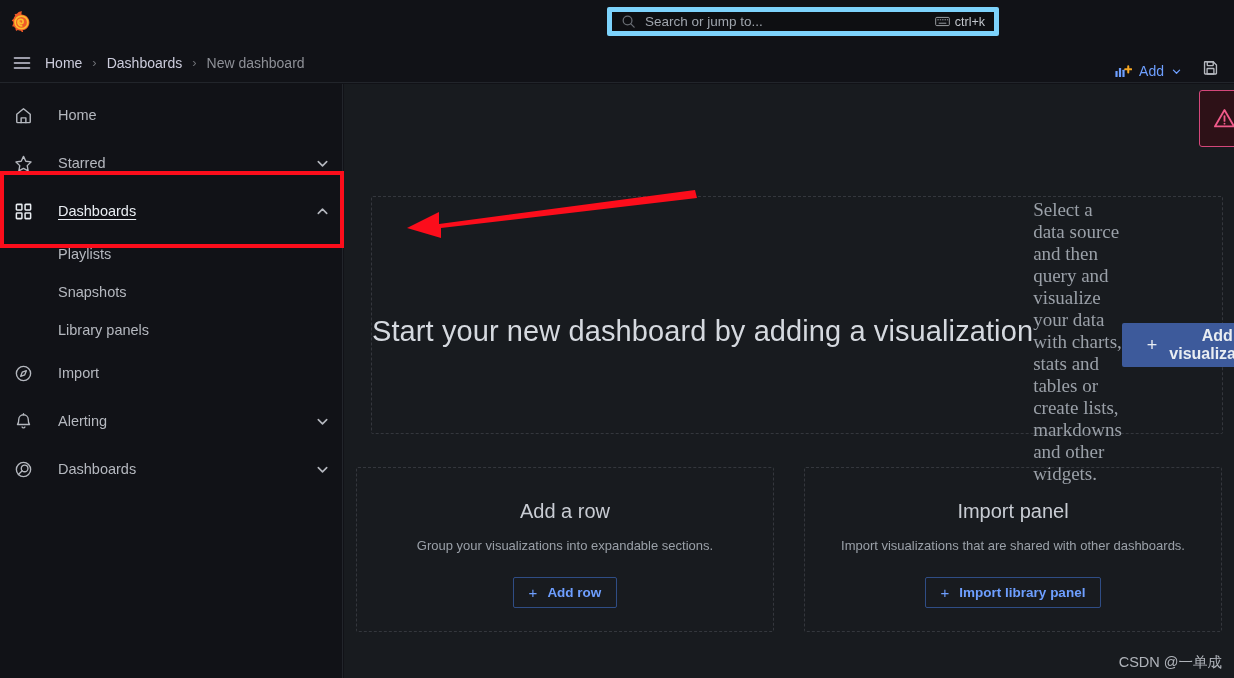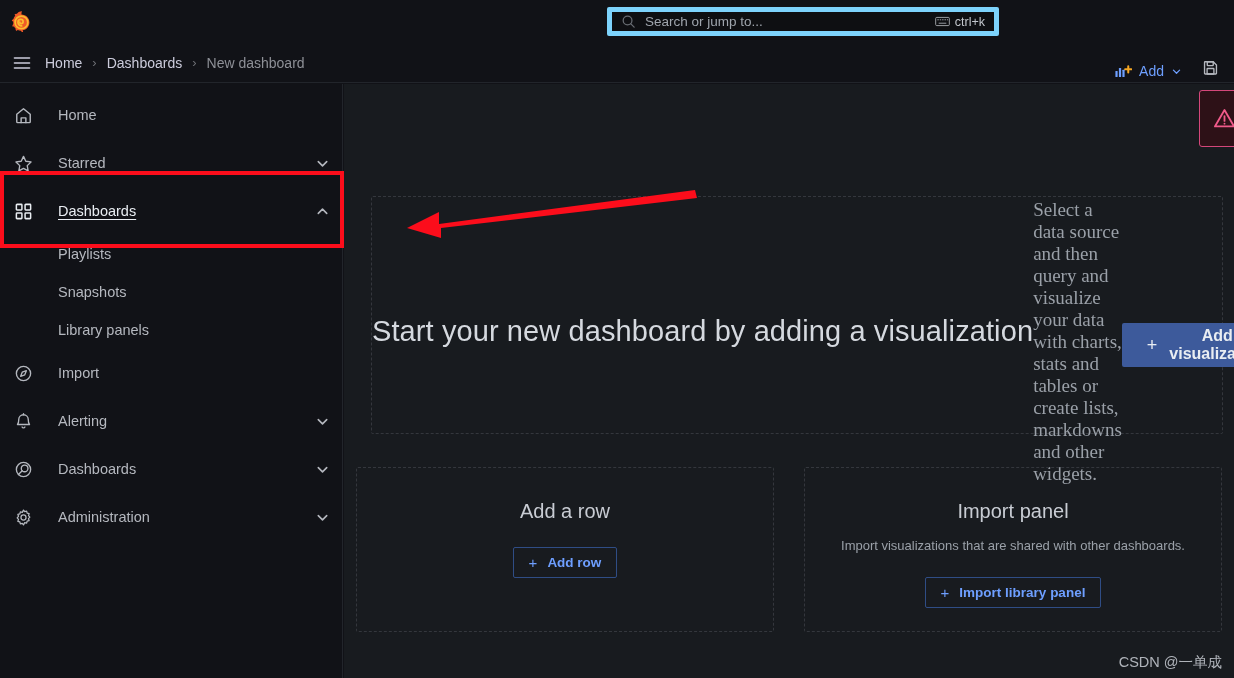--- a/index.html
+++ b/index.html
@@ -475,49 +475,38 @@
           <circle cx="13.4" cy="10.6" r="4.2"></circle>
           <line x1="10.4" y1="13.6" x2="5.6" y2="18.4" stroke-linecap="round"></line>
         </svg>
       </span>
       <span class="txt">Dashboards</span>
       <svg class="chev" viewBox="0 0 16 16" fill="none" stroke="currentColor" stroke-width="1.7" stroke-linecap="round" stroke-linejoin="round">
         <polyline points="3.5,6 8,10.5 12.5,6"></polyline>
       </svg>
     </div>
 
-    <div class="nav-item">
-      <span class="ico">
-        <svg viewBox="0 0 24 24" fill="none" stroke="currentColor" stroke-width="1.6" stroke-linejoin="round">
-          <circle cx="12" cy="12" r="3.2"></circle>
-          <path d="M12 2.6 l1.5 2.1 2.5-.7 .6 2.5 2.5 .7 -.8 2.5 1.7 1.9 -1.7 1.9 .8 2.5 -2.5 .7 -.6 2.5 -2.5-.7 L12 21.4 l-1.5-2.1 -2.5 .7 -.6-2.5 -2.5-.7 .8-2.5 L4 12.4 l1.7-1.9 -.8-2.5 2.5-.7 .6-2.5 2.5 .7 Z"></path>
-        </svg>
-      </span>
-      <span class="txt">Administration</span>
-      <svg class="chev" viewBox="0 0 16 16" fill="none" stroke="currentColor" stroke-width="1.7" stroke-linecap="round" stroke-linejoin="round">
-        <polyline points="3.5,6 8,10.5 12.5,6"></polyline>
-      </svg>
-    </div>
   </div>
 
   <div class="main">
 
     <div class="panel-empty">
       <div class="empty-title">Start your new dashboard by adding a visualization</div>
       <div class="empty-sub">Select a data source and then query and visualize your data with charts, stats and tables or create lists, markdowns and other widgets.</div>
       <button class="btn-primary">
         <span class="plus">+</span>
         <span>Add visualization</span>
       </button>
     </div>
 
     <div class="cards-row">
 
       <div class="card">
         <div class="card-title">Add a row</div>
+        <div class="card-sub">Group your visualizations into expandable sections.</div>
         <button class="btn-outline">
           <span class="plus">+</span>
           <span>Add row</span>
         </button>
       </div>
 
       <div class="card">
         <div class="card-title">Import panel</div>
         <div class="card-sub">Import visualizations that are shared with other dashboards.</div>
         <button class="btn-outline">

